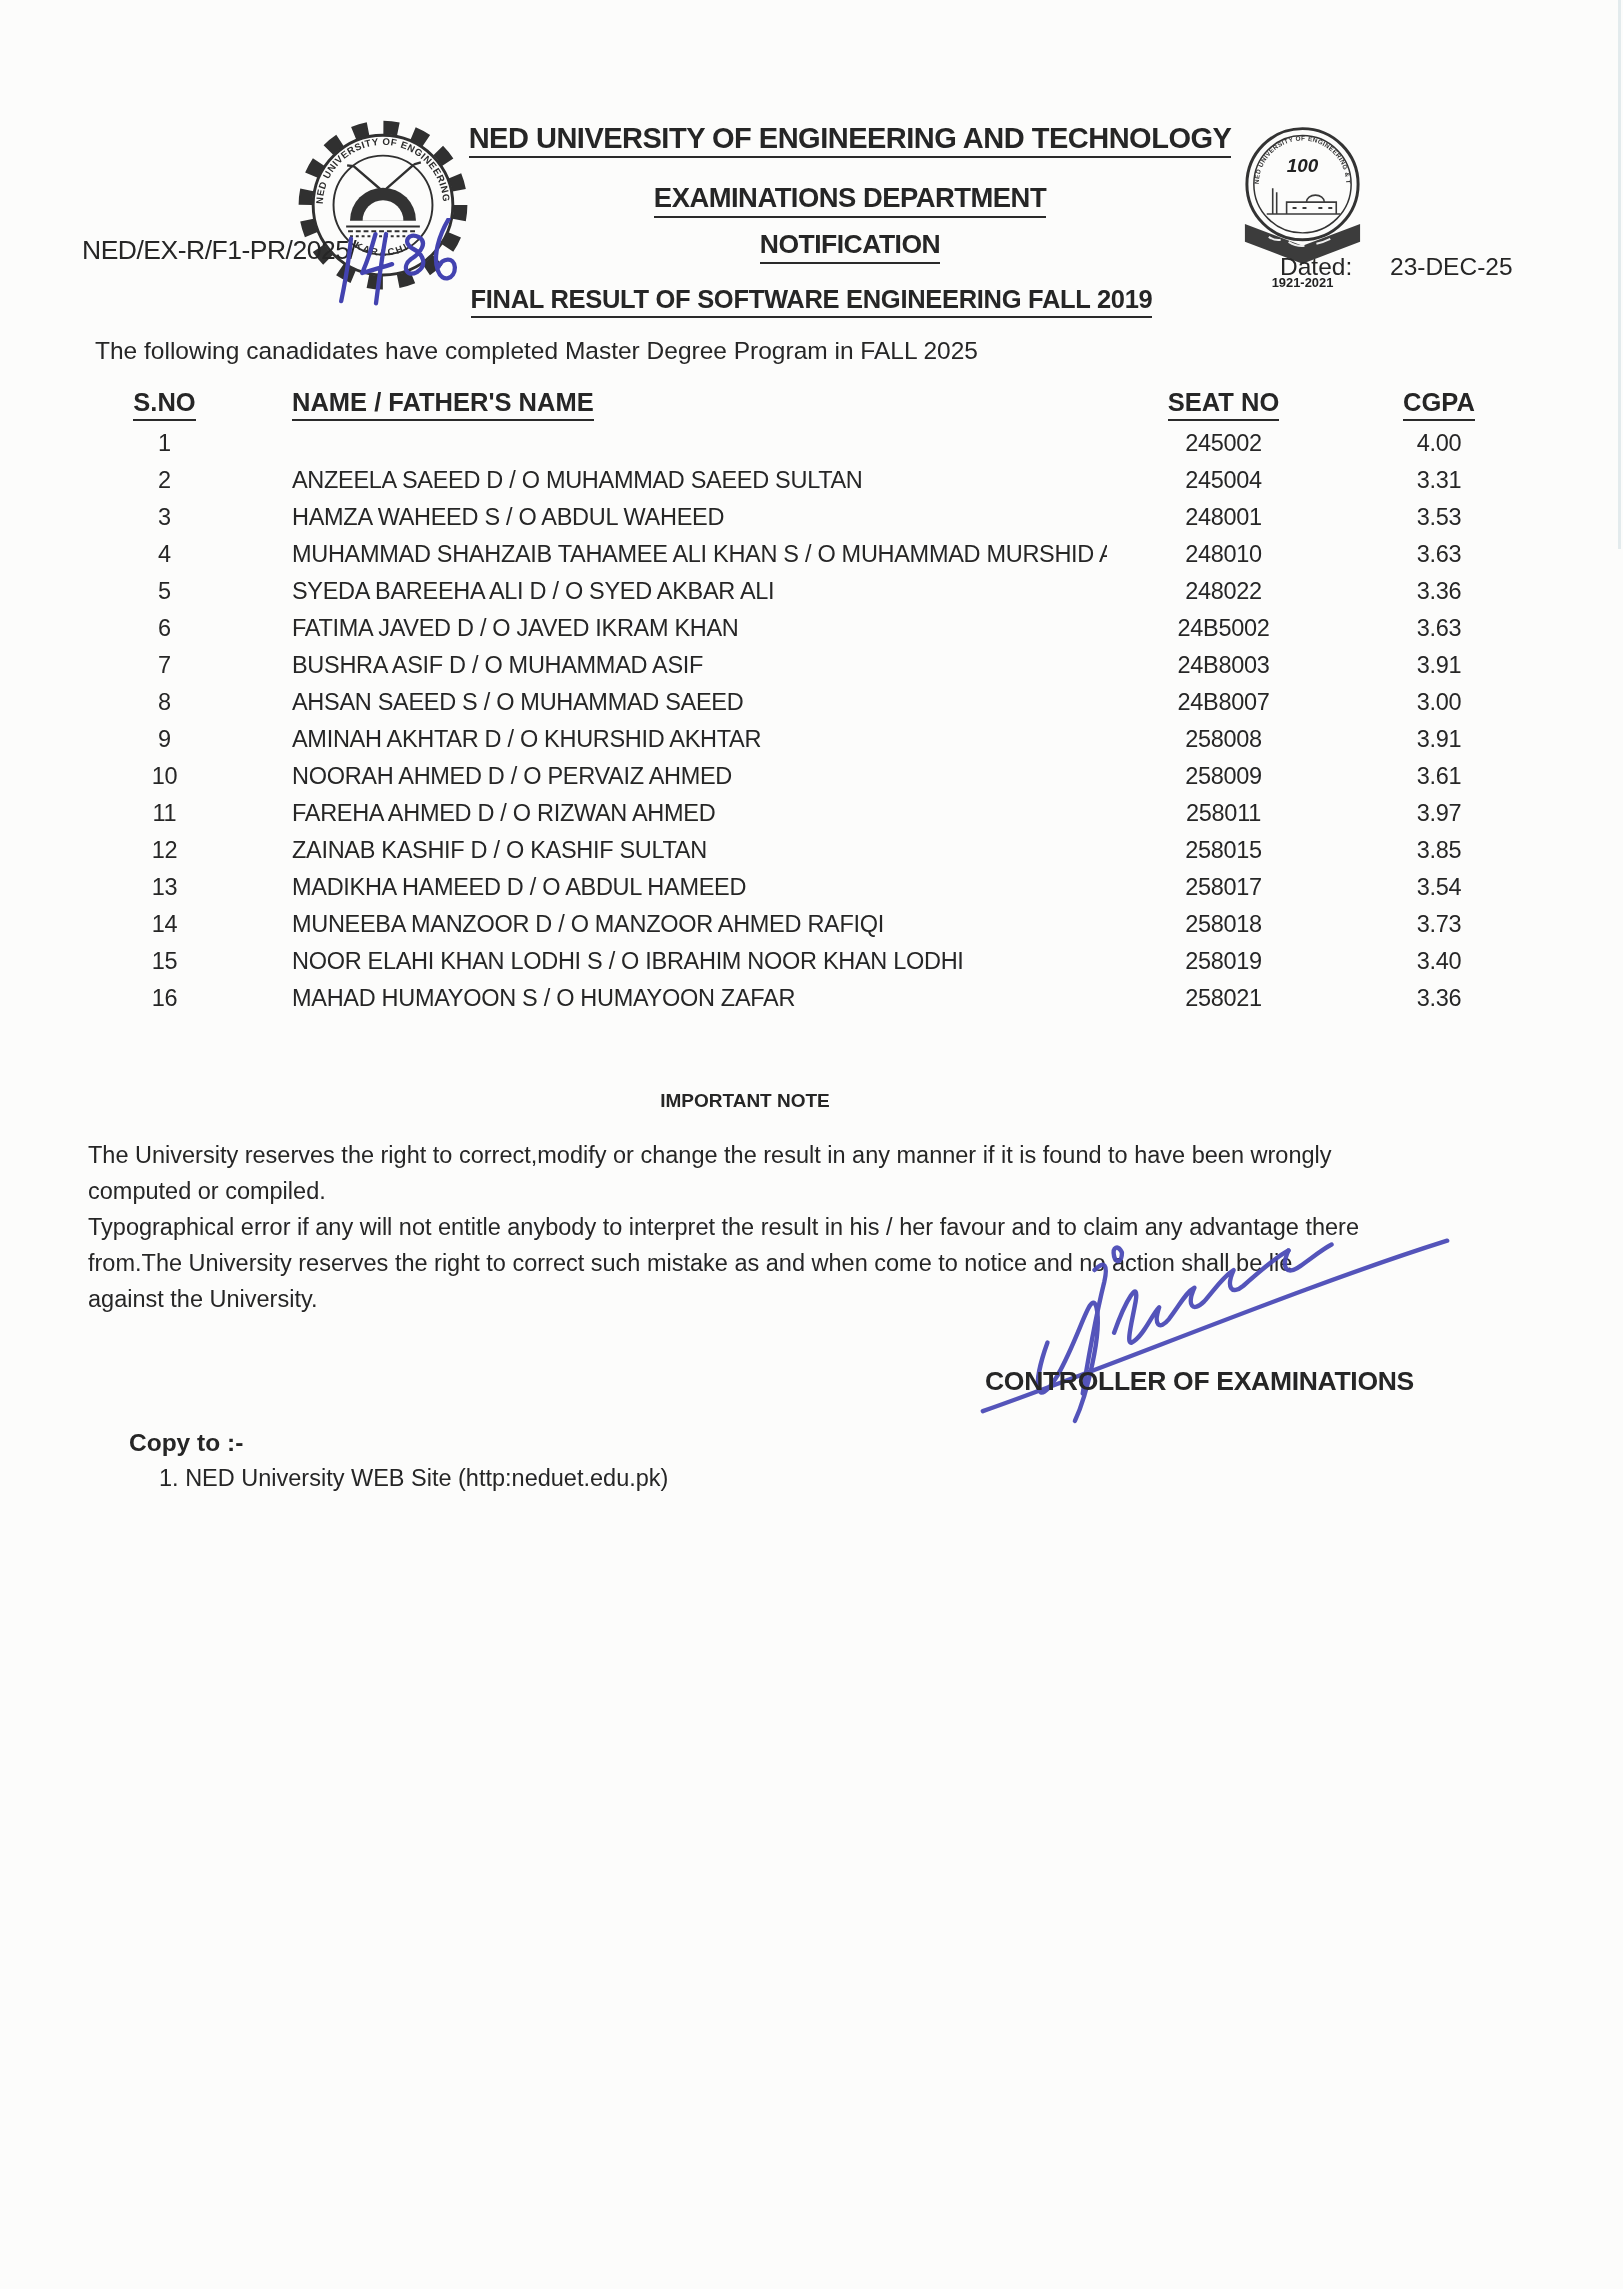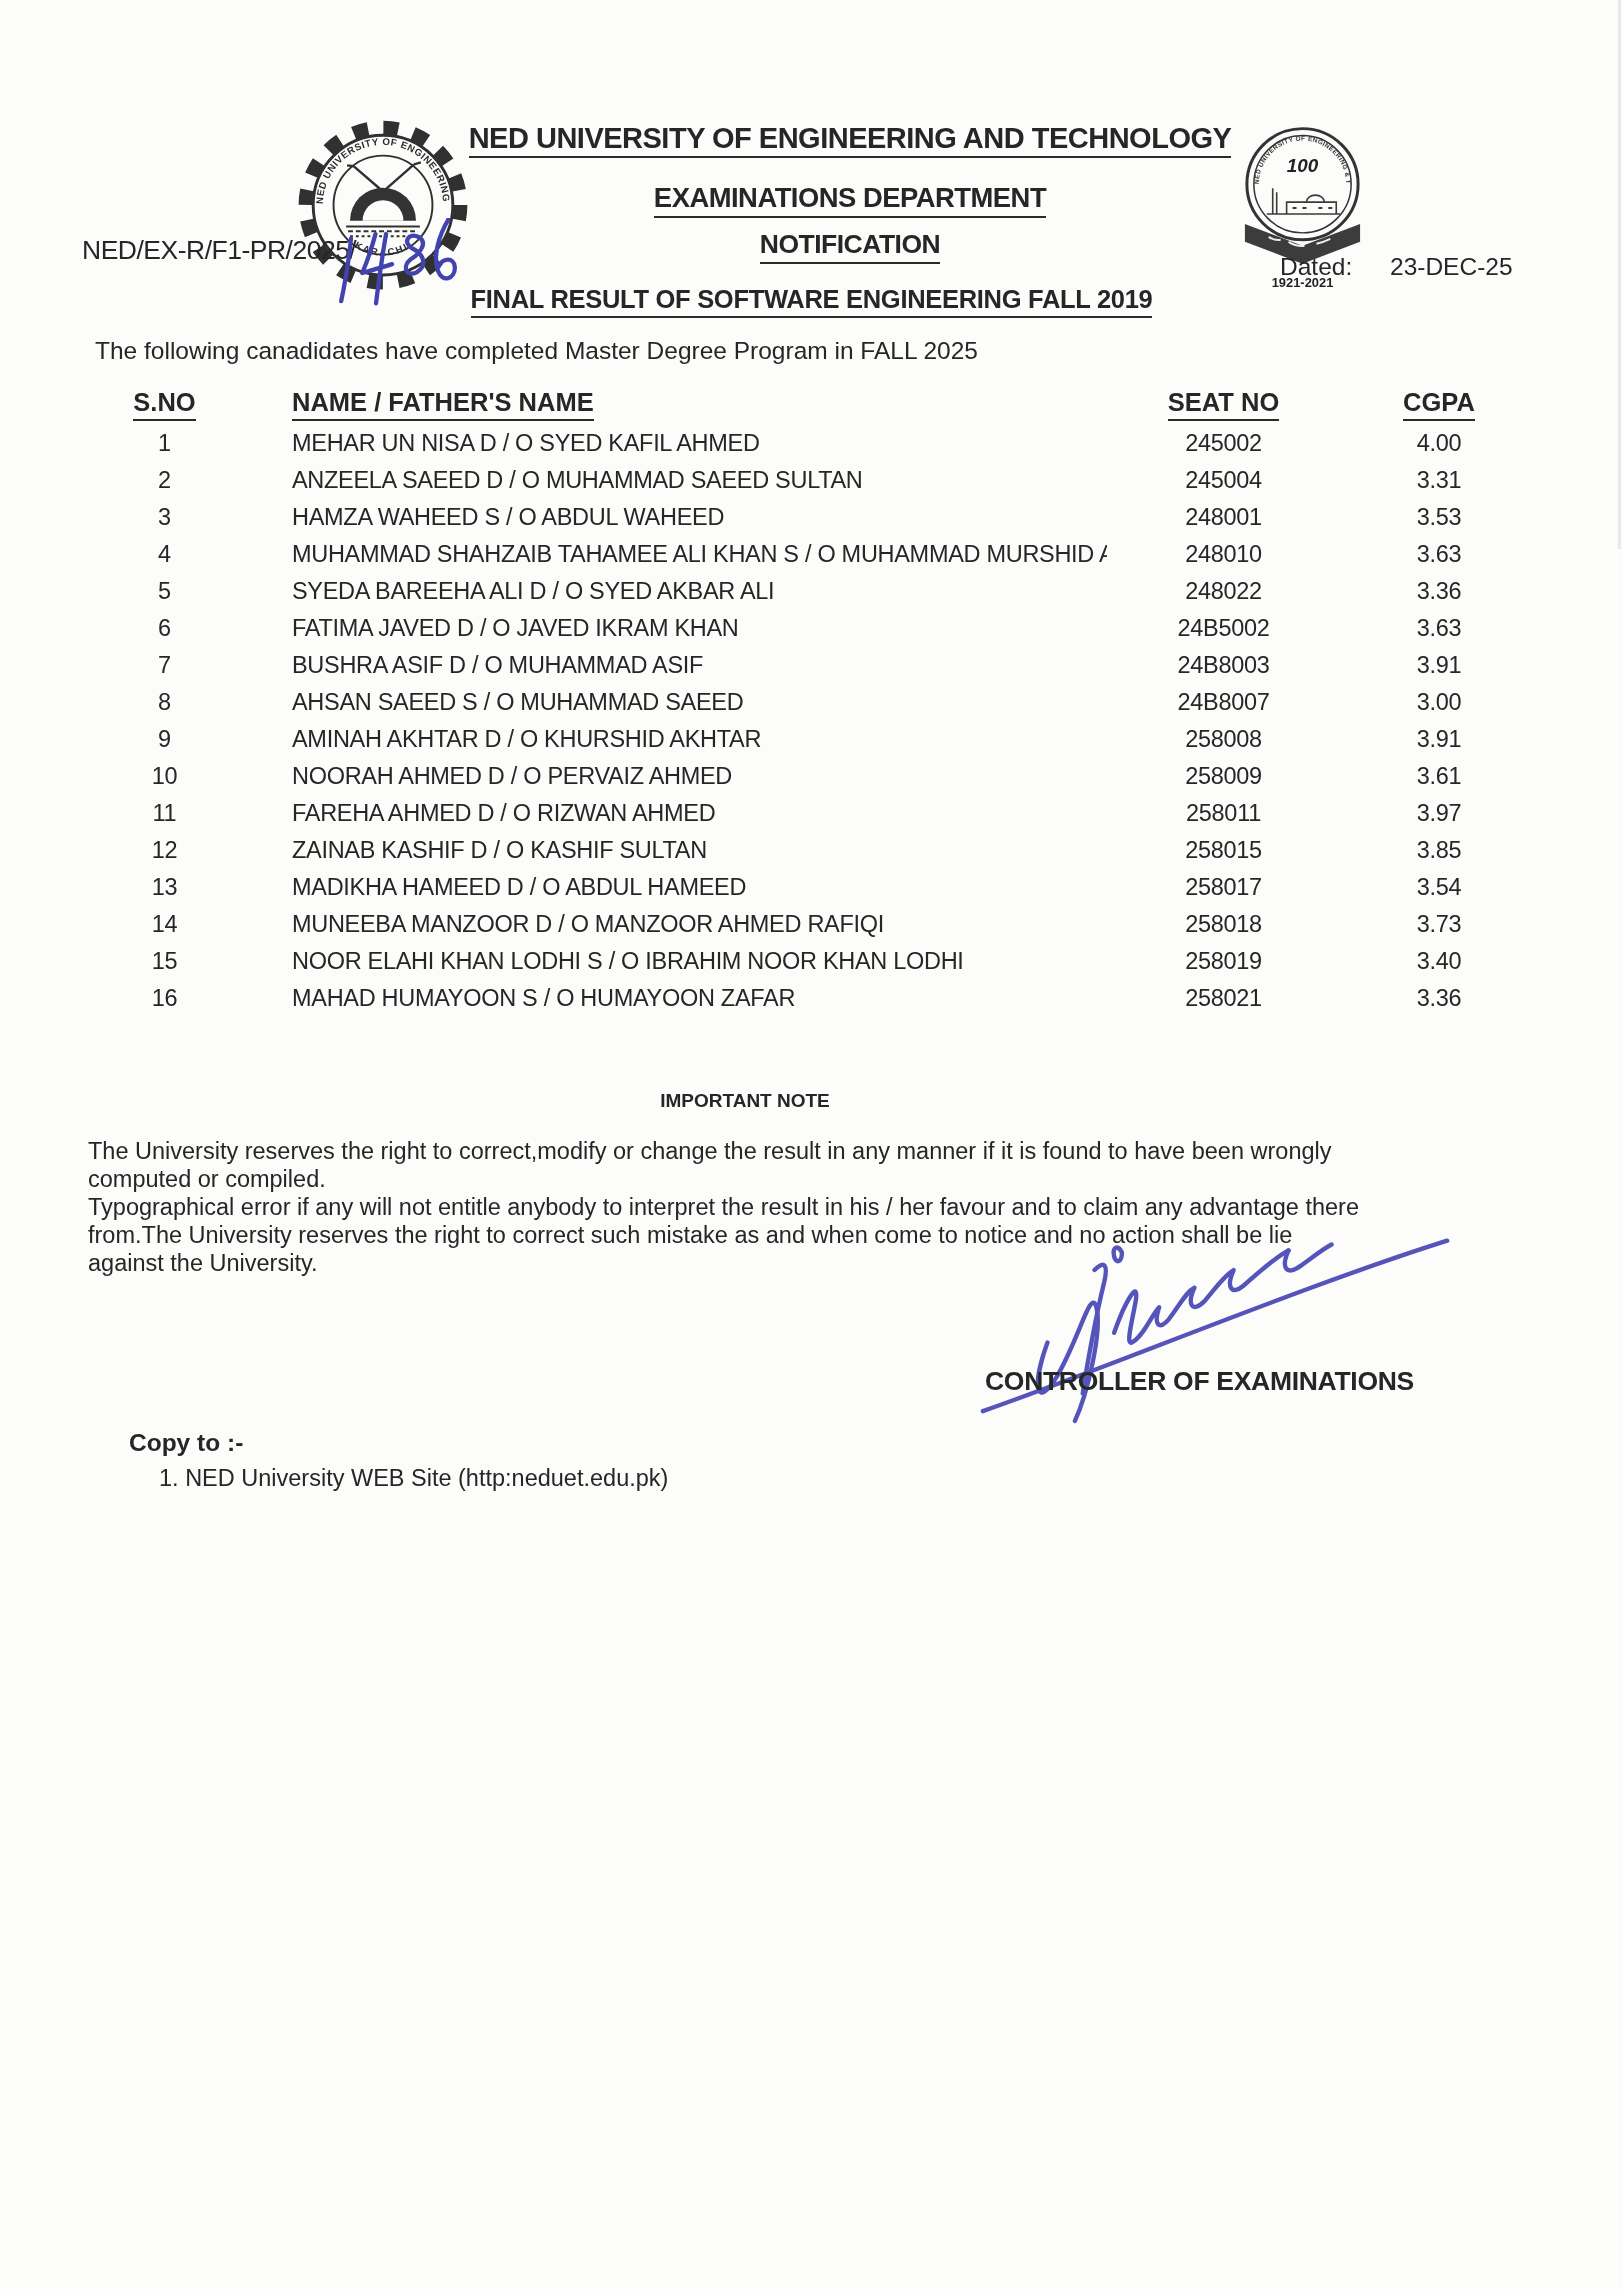--- a/index.html
+++ b/index.html
@@ -35,21 +35,21 @@
   .trow{ position:relative; height:37px;}
   .cell{ position:absolute; top:2px; font-size:23.5px; letter-spacing:-0.3px;}
   .cell.sno{ left:123px; width:83px; text-align:center;}
   .cell.name{ left:292px; width:815px; white-space:nowrap; overflow:hidden;}
   .cell.seat{ left:1145px; width:157px; text-align:center;}
   .cell.cgpa{ left:1380px; width:118px; text-align:center;}
   
   .note-heading{ position:absolute; top:1090px; left:0; width:1490px; text-align:center;
                  font-size:19px; font-weight:bold;}
   .note-body{ position:absolute; top:1137px; left:88px; width:1284px;
-              font-size:23.5px; line-height:28px;}
+              font-size:23.5px; line-height:36px;}
   .note-body p{ margin:0;}
   
   .signature-svg{ position:absolute; left:975px; top:1217px; width:480px; height:208px;}
   .controller{ position:absolute; left:985px; top:1366px; font-size:26.5px; font-weight:bold;
                letter-spacing:-0.3px;}
   
   .copyto-label{ position:absolute; left:129px; top:1429px; font-size:24.5px; font-weight:bold;}
   .copyto-item{ position:absolute; left:159px; top:1465px; font-size:23.5px;}
   .seal-left svg, .seal-right svg, .handwritten-no svg, .signature-svg svg{ width:100%; height:100%;}
   .edge-shade{ position:absolute; right:2px; top:0; width:2.9px; height:549px; background:#e3ebed;}
@@ -151,21 +151,20 @@
   <div class="thead">
     <span class="hc sno"><span class="u">S.NO</span></span>
     <span class="hc name"><span class="u">NAME / FATHER'S NAME</span></span>
     <span class="hc seat"><span class="u">SEAT NO</span></span>
     <span class="hc cgpa"><span class="u">CGPA</span></span>
   </div>
 
   <div class="tbody" id="table-rows">
     <div class="trow">
       <span class="cell sno">1</span>
-      <span class="cell name">MEHAR UN NISA D / O SYED KAFIL AHMED</span>
       <span class="cell seat">245002</span>
       <span class="cell cgpa">4.00</span>
     </div>
 
     <div class="trow">
       <span class="cell sno">2</span>
       <span class="cell name">ANZEELA SAEED D / O MUHAMMAD SAEED SULTAN</span>
       <span class="cell seat">245004</span>
       <span class="cell cgpa">3.31</span>
     </div>

